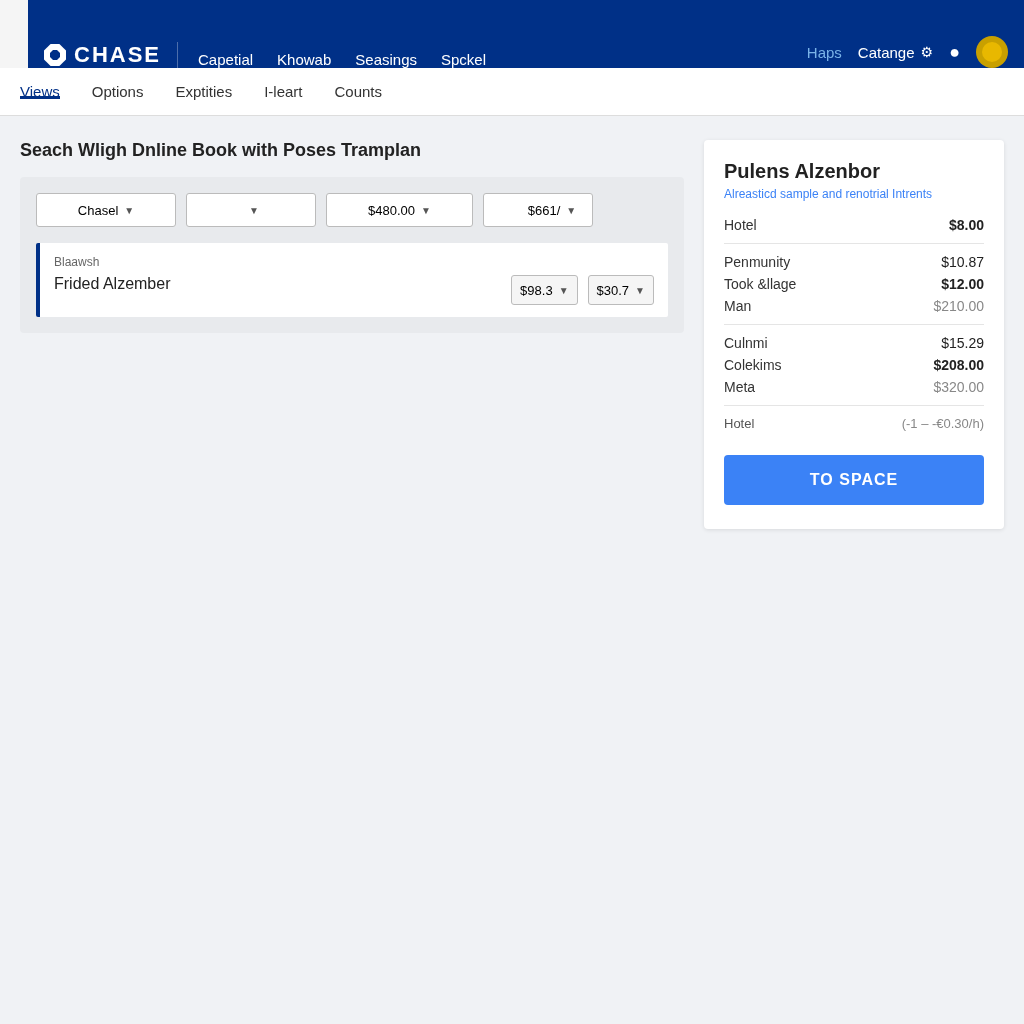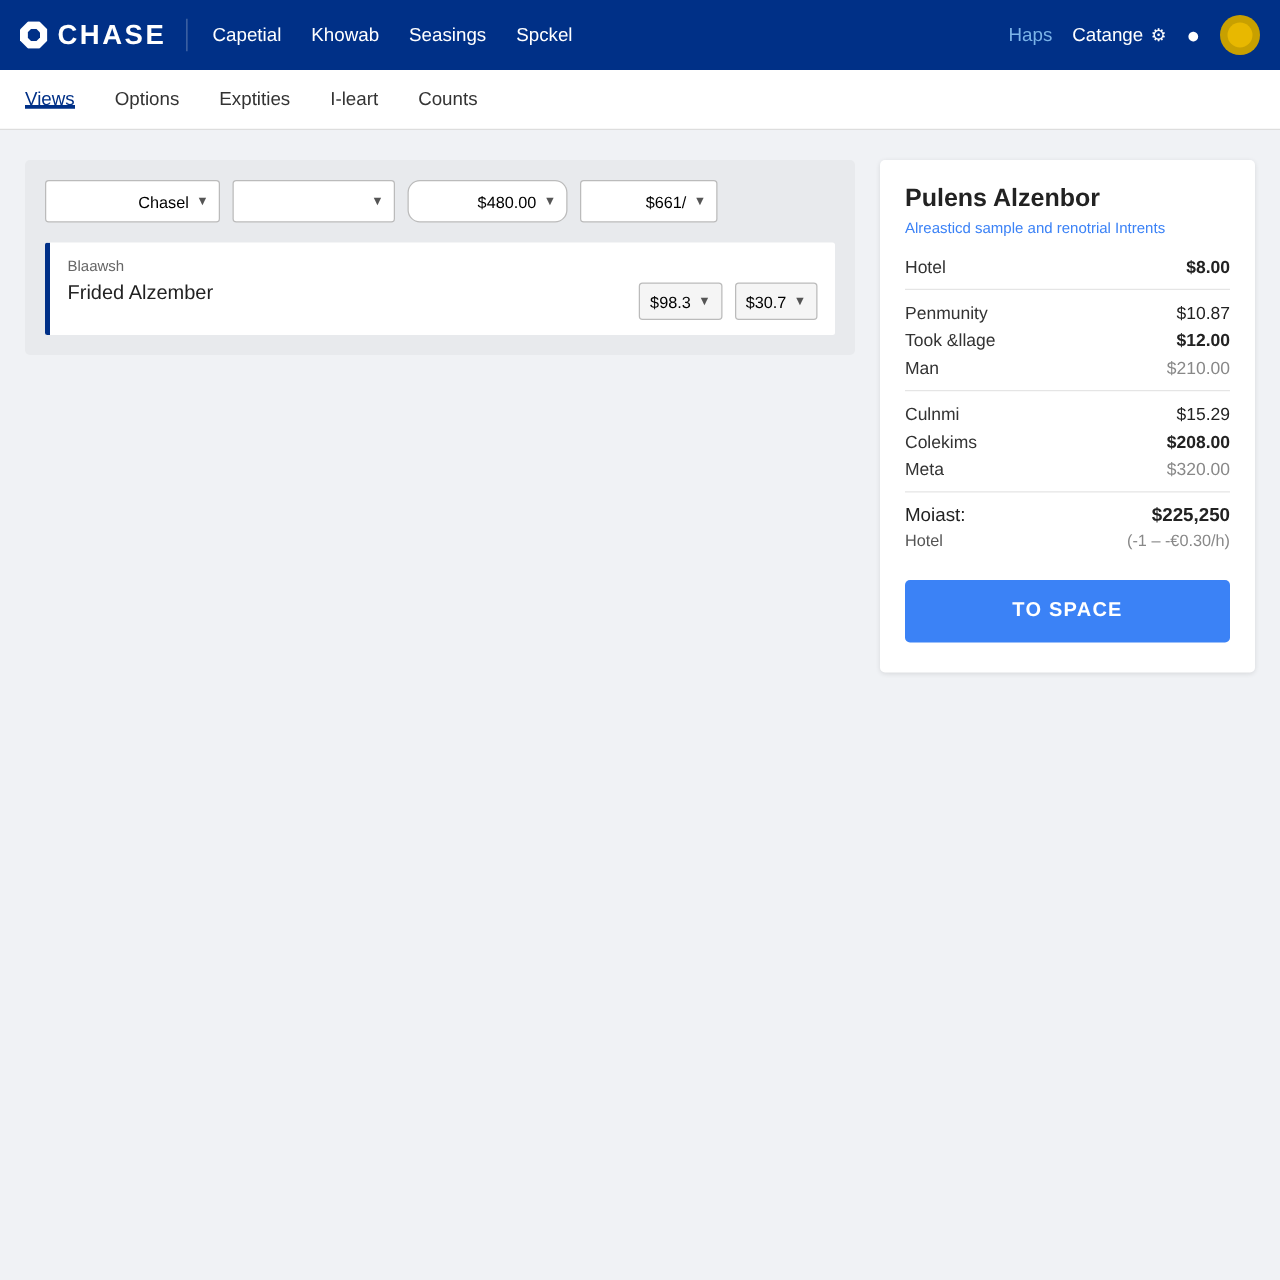--- a/index.html
+++ b/index.html
@@ -1,25 +1,26 @@
 <!DOCTYPE html>
 <html><head>
   <meta charset="utf-8">
   <style>
     * { margin: 0; padding: 0; box-sizing: border-box; }
     body { font-family: Arial, sans-serif; background: #f5f5f5; width: 1024px; height: 1024px; overflow: hidden; }
 
     
     .top-nav {
       background: #003087;
-      height: 56px;
-      display: flex;
-      align-items: center;
+      height: 68px;
+      display: flex;
+      align-items: flex-end;
       padding: 0 16px;
       gap: 0;
+      margin-left: 28px;
     }
     .logo-area {
       display: flex;
       align-items: center;
       gap: 8px;
       padding-right: 16px;
       border-right: 1px solid rgba(255,255,255,0.3);
     }
     .logo-text {
       color: white;
@@ -158,26 +159,26 @@
     .filter-select {
       height: 34px;
       border: 1px solid #bbb;
       background: white;
       border-radius: 3px;
       padding: 0 8px;
       font-size: 13px;
       cursor: pointer;
       display: flex;
       align-items: center;
-      justify-content: flex-end;
+      justify-content: center;
       gap: 6px;
     }
     .filter-select-1 { width: 140px; }
     .filter-select-2 { width: 130px; }
-    .filter-select-3 { width: 128px; border-radius: 10px; }
+    .filter-select-3 { width: 147px; }
     .filter-select-4 { width: 110px; padding-left: 36px; }
     .dropdown-arrow { font-size: 10px; color: #555; }
 
     
     .result-card {
       background: white;
       border-left: 4px solid #003087;
       border-radius: 2px;
       padding: 12px 14px;
     }
@@ -327,20 +328,21 @@
   <span class="sub-nav-item active">Views</span>
   <span class="sub-nav-item">Options</span>
   <span class="sub-nav-item">Exptities</span>
   <span class="sub-nav-item">I-leart</span>
   <span class="sub-nav-item">Counts</span>
 </nav>
 
 <div class="main-content">
 
   <div class="left-panel">
+    <h1 class="page-title">Seach Wligh Dnline Book with Poses Tramplan</h1>
 
     <div class="search-area">
 
       <div class="filter-row">
         <div class="filter-select filter-select-1">
           <span>Chasel</span>
           <span class="dropdown-arrow">▼</span>
         </div>
         <div class="filter-select filter-select-2">
           <span></span>
@@ -417,24 +419,20 @@
     </div>
     
     <div class="price-row">
       <span class="price-label">Meta</span>
       <span class="price-value gray">$320.00</span>
     </div>
 
     <div class="divider"></div>
 
     
-    <div class="total-row">
-      <span class="total-label">Moiast:</span>
-      <span class="total-value">$225,250</span>
-    </div>
     
     <div class="total-row">
       <span class="sub-total-label">Hotel</span>
       <span class="sub-total-value">(-1 – -€0.30/h)</span>
     </div>
 
     
     <button class="cta-button">TO SPACE</button>
   </div>
 

